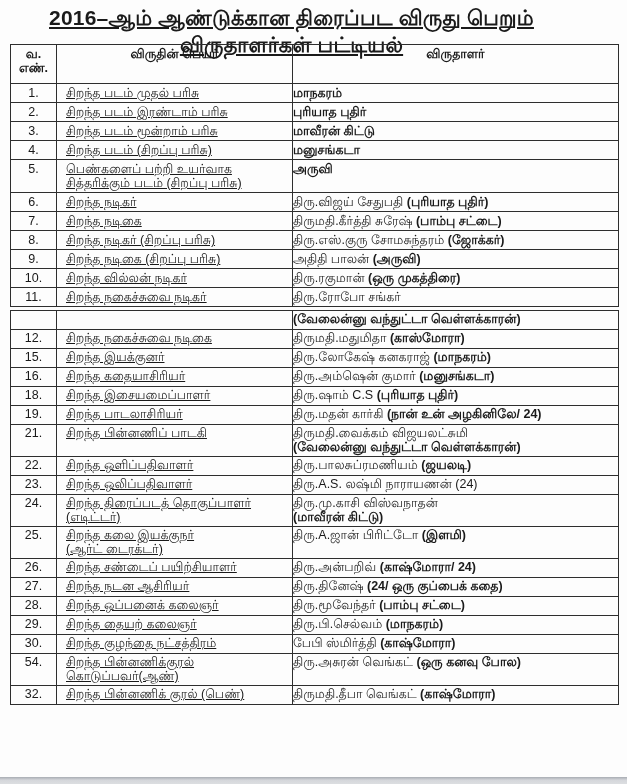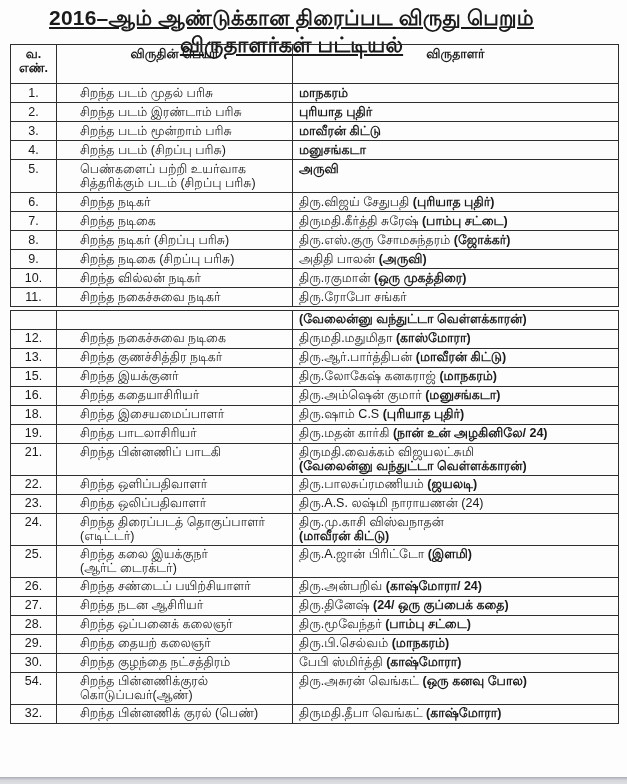--- a/index.html
+++ b/index.html
@@ -22,22 +22,22 @@
   .tbl1{top:44px;}
   .tbl2{top:310px;}
   td,th{
     border:1px solid #2e2e2e;vertical-align:top;
     padding:2px 4px;line-height:14px;overflow:hidden;
     font-weight:normal;
   }
   .tbl2 td{line-height:13.5px;}
   thead th{height:34px;text-align:center;font-weight:bold;font-size:12.5px;}
   td.no{text-align:center;}
-  td.award{padding-left:23px;}
-  td.awardee{padding-left:6px;}
+  td.award{padding-left:9px;text-decoration:underline;}
+  td.awardee{padding-left:0;}
   .b{font-weight:bold;}
   tr{height:19px;}
   .scan-strip{
     position:absolute;left:0;bottom:0;width:627px;height:7px;
     background:linear-gradient(#a8acb3,#d5d7db 45%,#dcdee1);
   }
 </style>
 </head>
 <body>
 
@@ -154,27 +154,20 @@
         <td class="awardee"><span class="b">(வேலைன்னு வந்துட்டா வெள்ளக்காரன்)</span></td>
       </tr>
       <tr>
         <td class="no">12.</td>
         <td class="award">
           <div>சிறந்த நகைச்சுவை  நடிகை</div>
         </td>
         <td class="awardee"><span>திருமதி.மதுமிதா </span><span class="b">(காஸ்மோரா)</span></td>
       </tr>
       <tr>
-        <td class="no">13.</td>
-        <td class="award">
-          <div>சிறந்த  குணச்சித்திர நடிகர்</div>
-        </td>
-        <td class="awardee"><span>திரு.ஆர்.பார்த்திபன்  </span><span class="b">(மாவீரன் கிட்டு)</span></td>
-      </tr>
-      <tr>
         <td class="no">15.</td>
         <td class="award">
           <div>சிறந்த  இயக்குனர்</div>
         </td>
         <td class="awardee"><span>திரு.லோகேஷ் கனகராஜ் </span><span class="b">(மாநகரம்)</span></td>
       </tr>
       <tr>
         <td class="no">16.</td>
         <td class="award">
           <div>சிறந்த கதையாசிரியர்</div>

